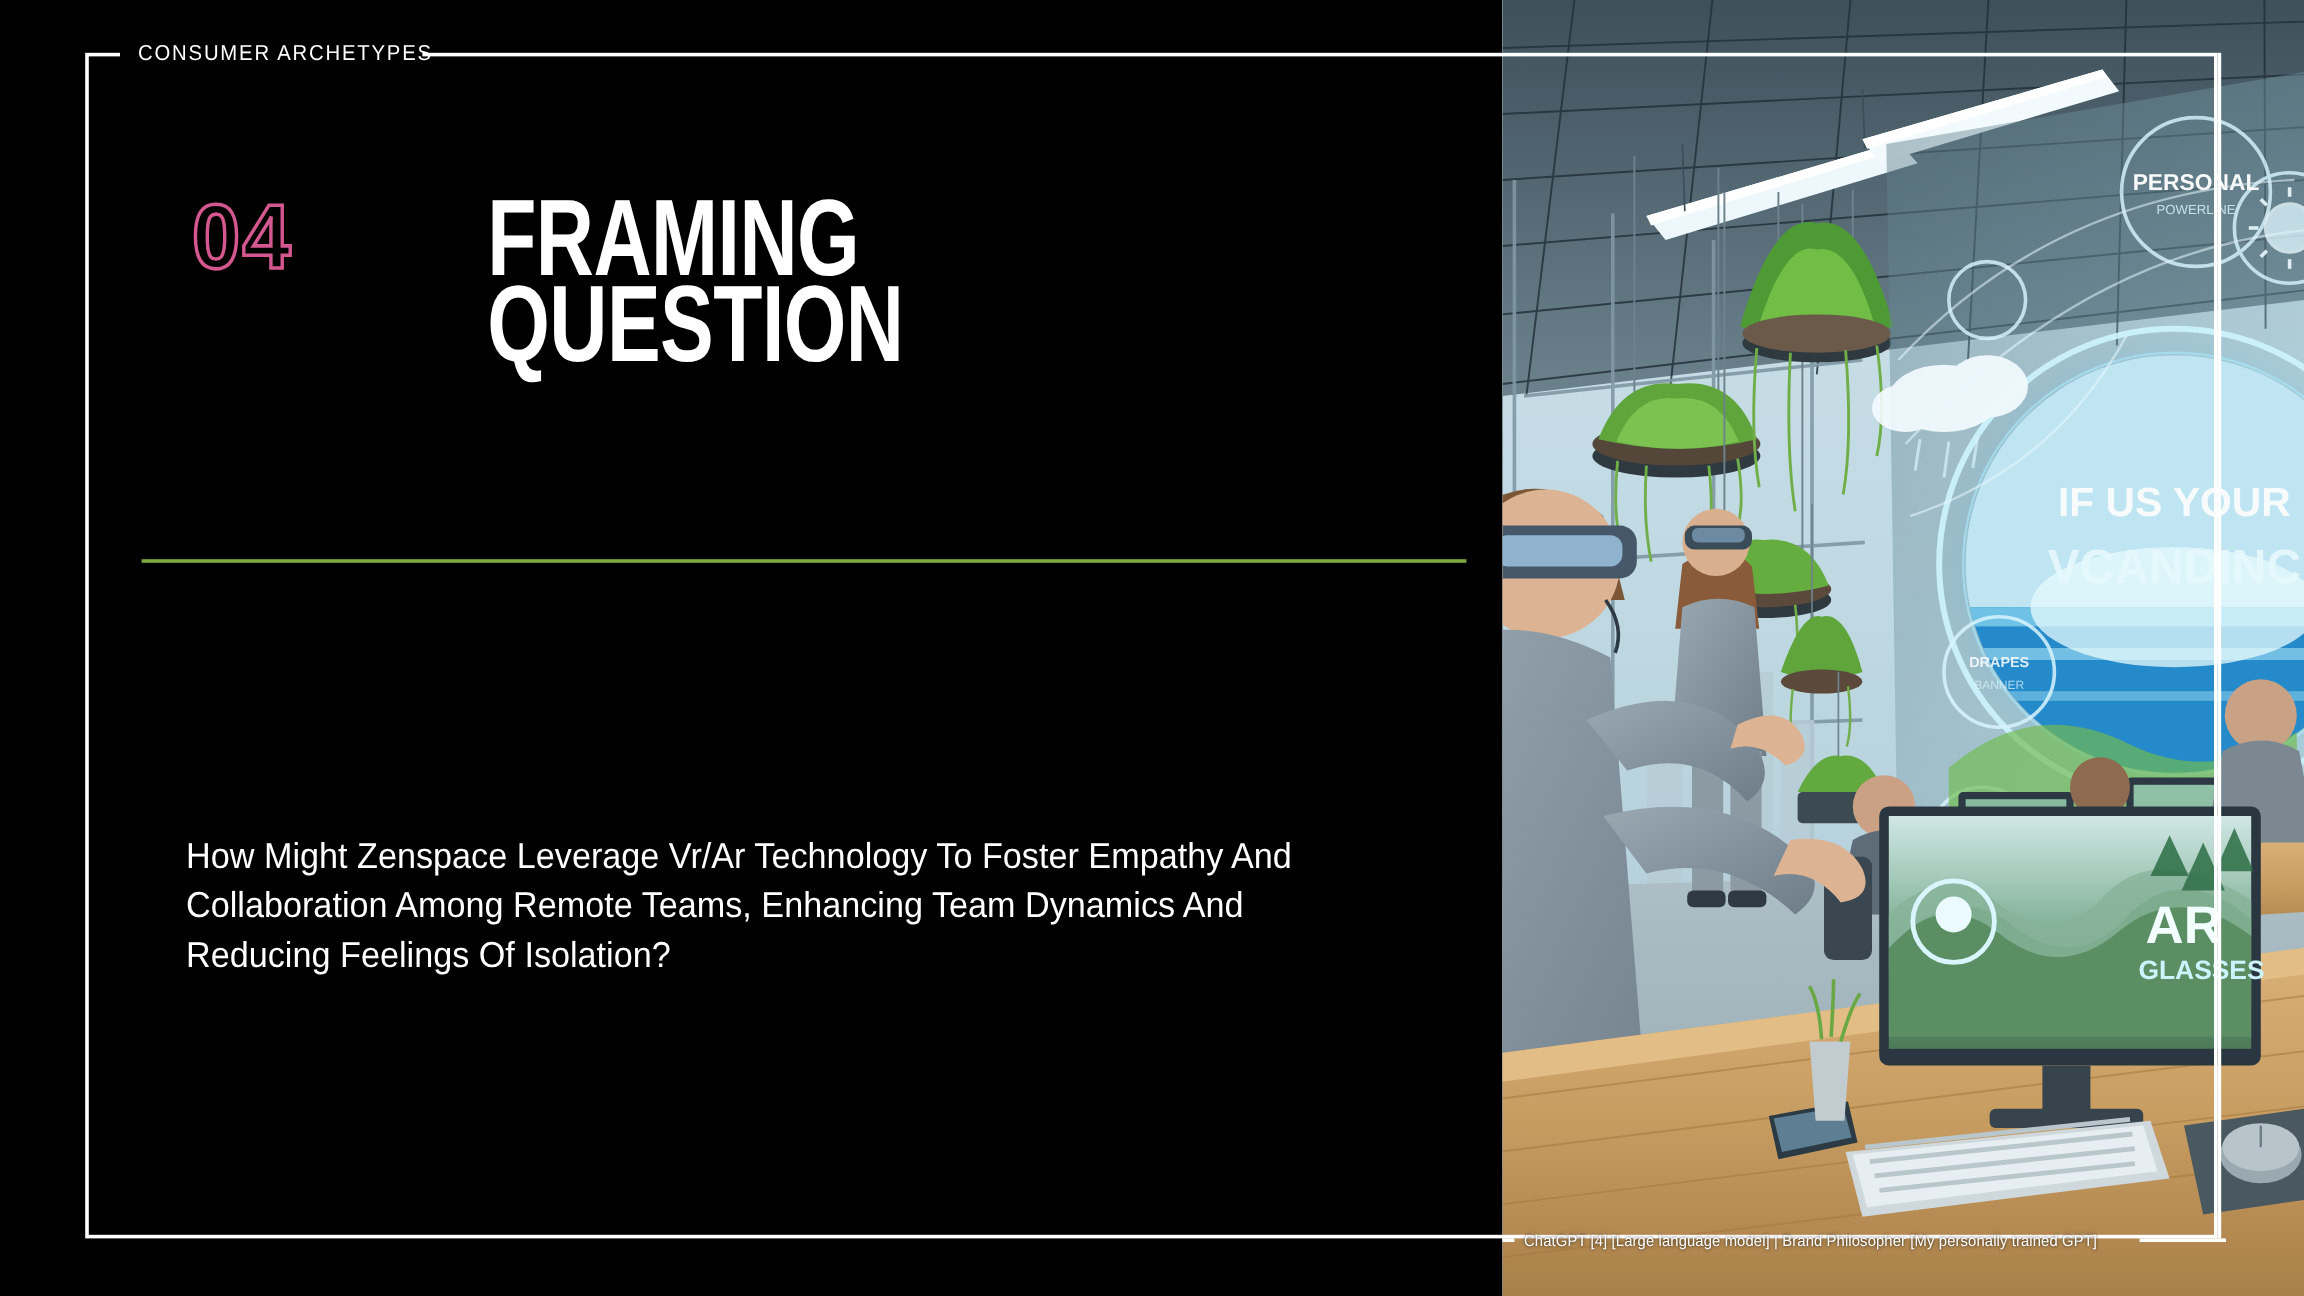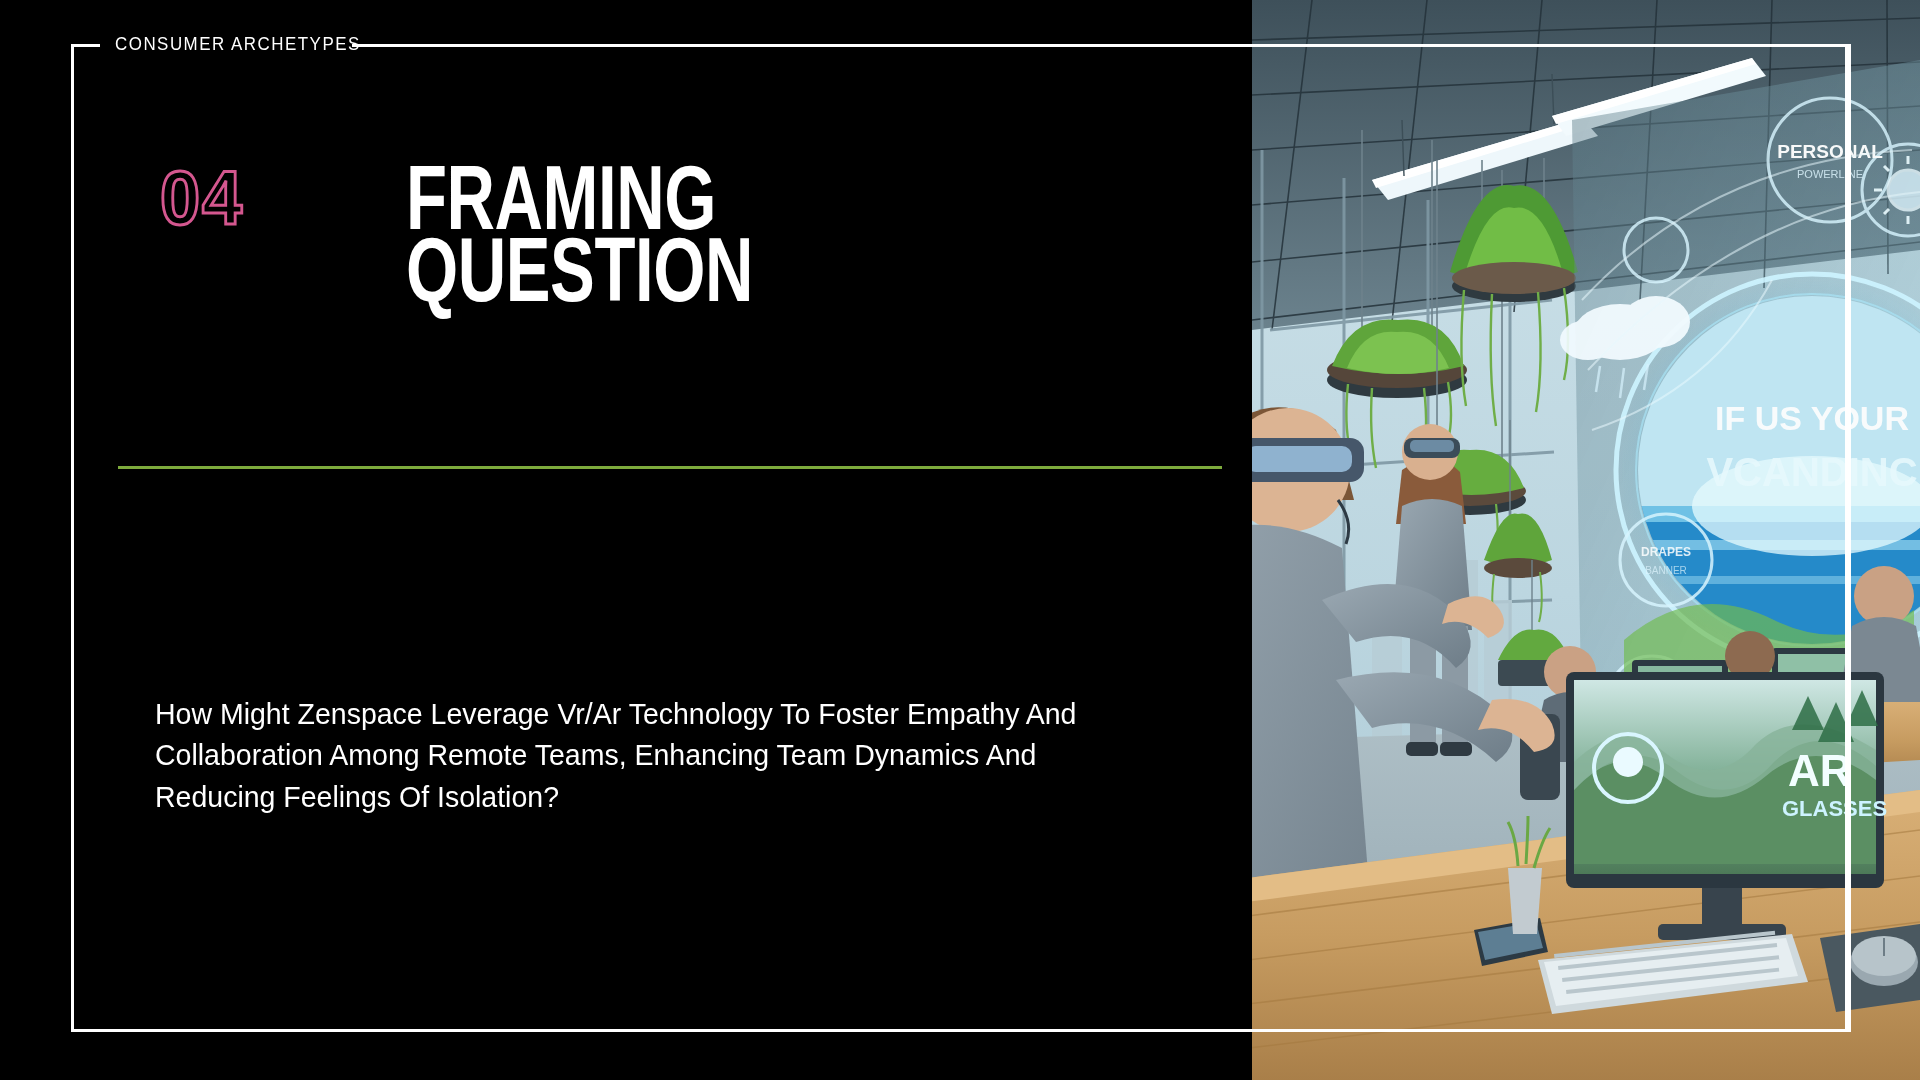--- a/index.html
+++ b/index.html
@@ -520,14 +520,19 @@
 
   <div class="number">04</div>
 
   <div class="title">FRAMING
 QUESTION</div>
 
   <div class="divider"></div>
 
   <div class="question">How Might Zenspace Leverage Vr/Ar Technology To Foster Empathy And Collaboration Among Remote Teams, Enhancing Team Dynamics And Reducing Feelings Of Isolation?</div>
 
+  <div class="caption-wrap">
+    <span class="caption-tick"></span>
+    <span class="caption">ChatGPT [4] [Large language model] | Brand Philosopher [My personally trained GPT]</span>
+    <span class="caption-rule"></span>
+  </div>
 
 </div>
 
 </body></html>

